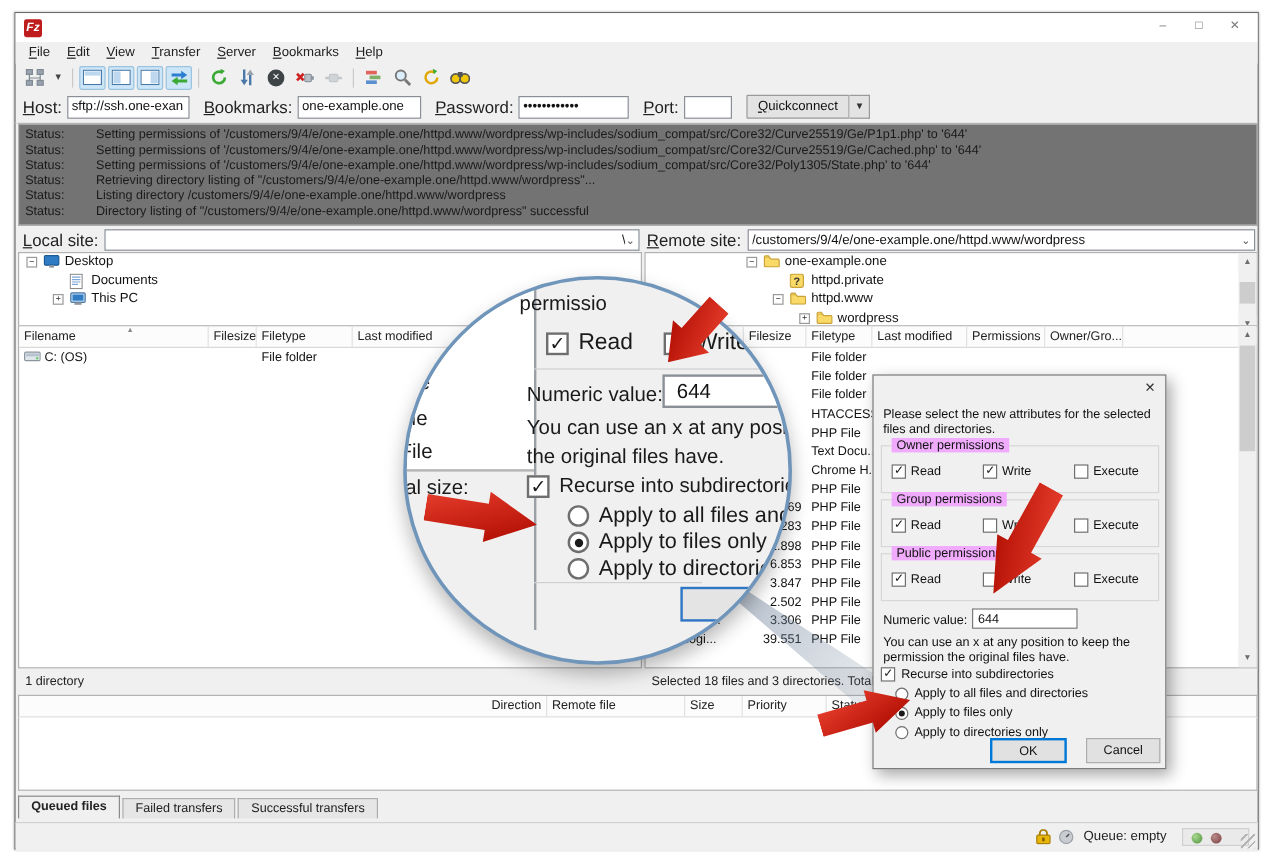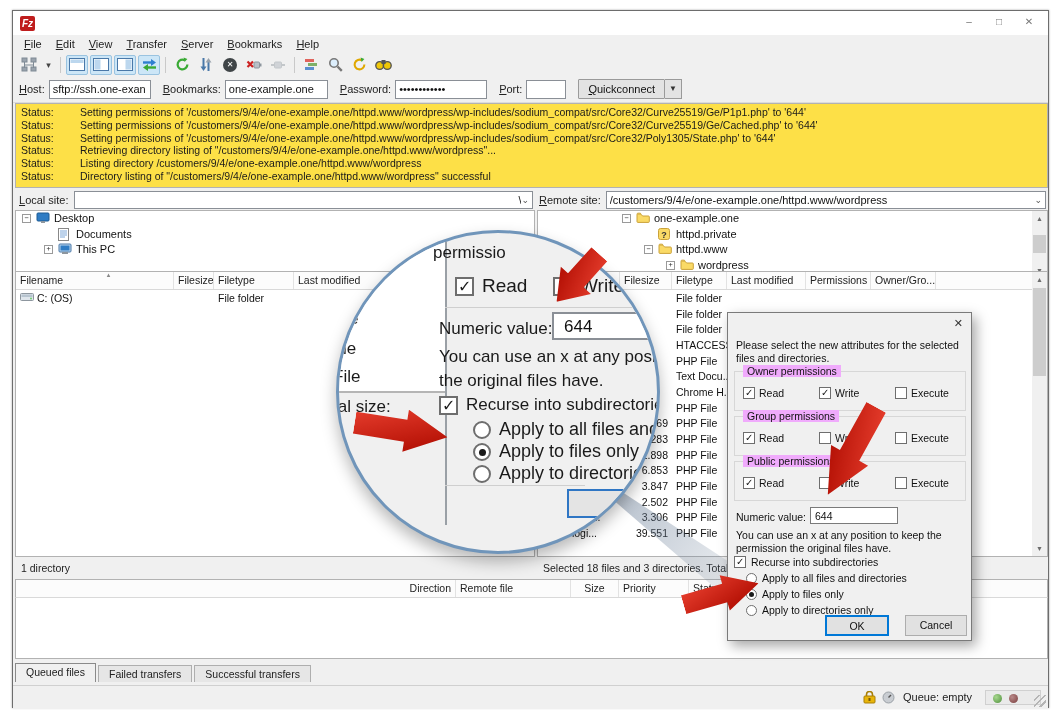--- a/index.html
+++ b/index.html
@@ -17,28 +17,28 @@
   .menu-item::first-letter{text-decoration:underline;}
   .toolbar{position:absolute;left:0;top:42px;width:100%;height:23px;display:flex;align-items:center;padding-left:4px;}
   .tbtn{height:20px;min-width:22px;display:flex;align-items:center;justify-content:center;margin:0 1px;border:1px solid transparent;border-radius:2px;}
   .tbtn.active{background:#cce6f7;border-color:#9ac3e0;}
   .tbtn.narrow{min-width:13px;}
   .tsep{width:1px;height:16px;background:#c9c9c9;margin:0 4px;}
   .caret{font-size:9px;color:#444;}
   .ic-cancel{background:#3f4447;color:#fff;border-radius:50%;width:14px;height:14px;font-size:8px;line-height:14px;text-align:center;display:inline-block;}
   
   .quickbar{position:absolute;left:0;top:65px;width:100%;height:27px;display:flex;align-items:center;border-bottom:1px solid #dcdcdc;}
-  .qlabel{font-size:11px;color:#222;display:inline-block;}
+  .qlabel{font-size:14px;color:#222;display:inline-block;}
   .qlabel::first-letter{text-decoration:underline;}
   .qinput{height:19px;border:1px solid #8a8f96;background:#fff;font-size:11px;padding:0 3px;color:#111;}
   .qbtn{height:20px;background:#e3e3e3;border:1px solid #9a9a9a;font-size:11px;padding:0 9px;color:#111;border-radius:1px;}
   .qbtn::first-letter{text-decoration:underline;}
   .qcaret{height:20px;width:17px;background:#e3e3e3;border:1px solid #9a9a9a;border-left:none;font-size:8px;line-height:18px;text-align:center;color:#333;}
   
-  .logpane{position:absolute;left:2px;top:92px;width:1033px;height:85px;background:#fde047;border:1px solid #b2b2b2;padding-top:2px;overflow:hidden;}
+  .logpane{position:absolute;left:2px;top:92px;width:1033px;height:85px;background:#737373;border:1px solid #b2b2b2;padding-top:2px;overflow:hidden;}
   .logline{font-size:10.5px;line-height:12.8px;color:#1a1a1a;white-space:nowrap;display:flex;}
   .logline .lbl{width:64px;padding-left:5px;flex:none;}
   
   .pane-head{position:absolute;top:179px;height:20px;display:flex;align-items:center;}
   .combo{height:18px;border:1px solid #8a8f96;background:#fff;font-size:11px;padding:0 3px;color:#111;flex:1;display:flex;align-items:center;position:relative;}
   .combo .cv{flex:1;overflow:hidden;white-space:nowrap;}
   .combo .ca{font-size:9px;color:#555;}
   .tree{position:absolute;top:199px;height:69px;background:#fff;border:1px solid #b2b2b2;overflow:hidden;}
   .tree-item{height:15.5px;position:relative;font-size:11px;color:#111;}
   .exp{position:absolute;top:3px;width:9px;height:9px;border:1px solid #9a9a9a;background:#fff;font:7px/7px "DejaVu Sans Mono",monospace;text-align:center;color:#333;}
@@ -54,21 +54,21 @@
   .sort{position:absolute;right:40%;top:-1px;font-size:7px;color:#888;}
   .lrow{height:15.7px;display:flex;font-size:10.5px;color:#111;align-items:center;}
   .ccell{padding:0 4px;white-space:nowrap;overflow:hidden;flex:none;display:flex;align-items:center;gap:3px;}
   .num{justify-content:flex-end;}
   .mini-status{position:absolute;top:548px;height:18px;font-size:10.5px;color:#222;padding:3px 0 0 6px;}
   
   .queue-head{position:absolute;left:2px;top:568px;width:1033px;height:19px;background:#fcfcfc;border:1px solid #b2b2b2;border-bottom:1px solid #d9d9d9;display:flex;}
   .queue-body{position:absolute;left:2px;top:587px;width:1033px;height:61px;background:#fff;border:1px solid #b2b2b2;border-top:none;}
   .tabs{position:absolute;left:2px;top:652px;height:19px;display:flex;align-items:flex-end;gap:2px;}
   .tab{height:17px;font-size:10.5px;padding:2px 10px 0 10px;background:#e6e6e6;border:1px solid #aeaeae;border-bottom:none;color:#222;}
-  .tab.active{background:#f0f0f0;height:19px;font-weight:normal;border-color:#8a8a8a;}
+  .tab.active{background:#f0f0f0;height:19px;font-weight:bold;border-color:#8a8a8a;}
   
   .statusbar{position:absolute;left:0;top:674px;width:100%;height:24px;background:#f0f0f0;border-top:1px solid #d0d0d0;}
   .sb-text{position:absolute;font-size:11px;color:#222;top:5px;}
   .led{position:absolute;top:8px;width:9px;height:9px;border-radius:50%;}
   .grip{position:absolute;right:2px;bottom:2px;width:12px;height:12px;background:
     repeating-linear-gradient(135deg,transparent 0 3px,#b5b5b5 3px 4.5px);}
   
   .dlg{position:absolute;left:727px;top:312px;width:245px;height:329px;background:#f0f0f0;border:1px solid #7a7a7a;box-shadow:4px 5px 12px rgba(0,0,0,.35);z-index:25;}
   .dlg-title{position:absolute;left:0;top:0;width:100%;height:22px;font-size:11px;color:#111;padding:5px 0 0 9px;}
   .dlg-x{position:absolute;right:8px;top:4px;font-size:11px;color:#333;}
@@ -624,21 +624,21 @@
       <div class="sb-arrow" style="bottom:0">▼</div>
     </div>
 
     <div class="mini-status" style="left:2px;width:520px;">1 directory</div>
     <div class="mini-status" style="left:524px;width:511px;">Selected 18 files and 3 directories. Total size:</div>
 
     <div class="queue-head" id="queue-cols">
         <div class="hcell" style="width: 335px; margin-top: 48px;">Server/Local file</div>
         <div class="hcell" style="width: 105px; text-align: right;">Direction</div>
         <div class="hcell" style="width: 115px;">Remote file</div>
-        <div class="hcell num" style="text-align: center; width: 48px;">Size</div>
+        <div class="hcell num" style="text-align: left; width: 48px;">Size</div>
         <div class="hcell" style="width: 70px;">Priority</div>
         <div class="hcell" style="width: 120px;">Status</div>
       </div>
     <div class="queue-body"></div>
     <div class="tabs" id="tabs">
         <div class="tab active">Queued files</div>
         <div class="tab">Failed transfers</div>
         <div class="tab">Successful transfers</div>
       </div>
 

